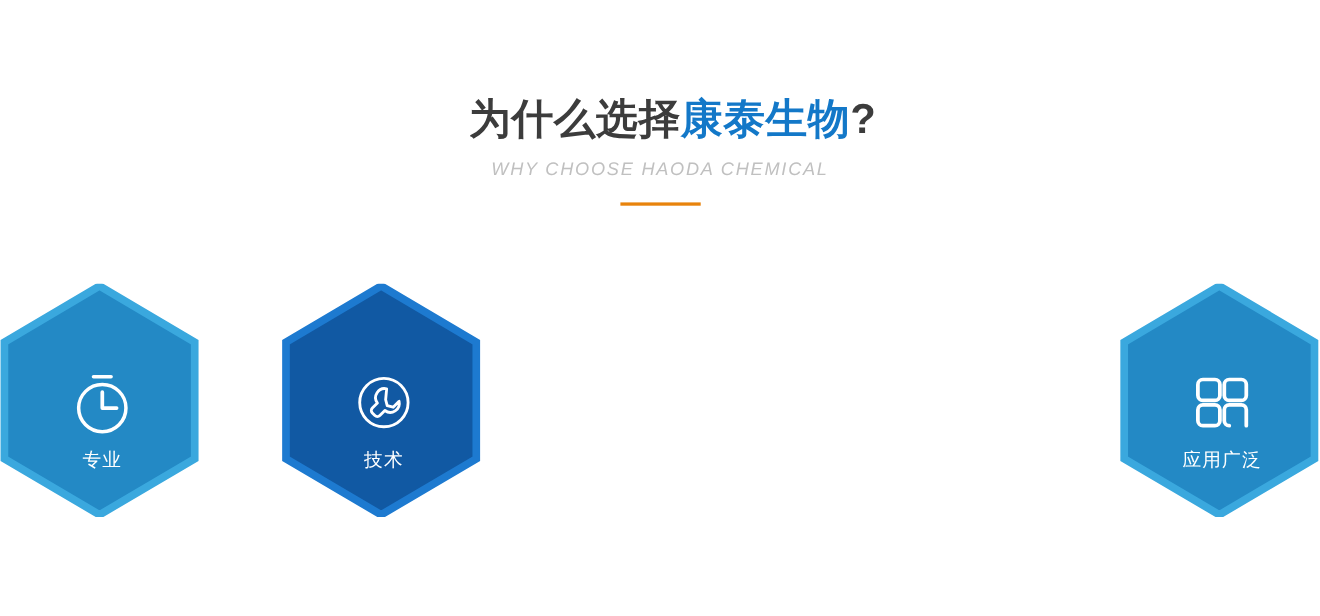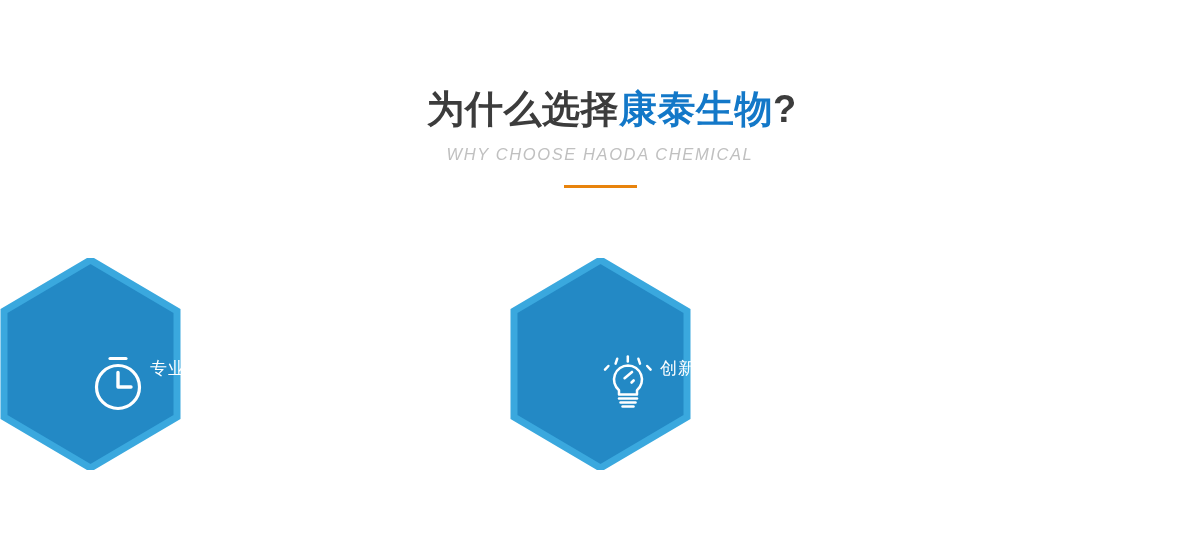--- a/index.html
+++ b/index.html
@@ -88,23 +88,23 @@
     display: block;
   }
 
   .hex-content {
     position: absolute;
     top: 0;
     left: 0;
     width: 186px;
     height: 212px;
     display: flex;
-    flex-direction: row;
+    flex-direction: column;
     align-items: center;
-    justify-content: flex-end;
+    justify-content: center;
   }
   .hex-icon {
     margin-top: 36px;
     width: 64px;
     height: 64px;
     display: block;
   }
   .hex-label {
     margin-top: 11px;
     font-size: 17px;
@@ -136,40 +136,47 @@
         <g fill="none" stroke="#ffffff" stroke-width="3.2" stroke-linecap="round">
           <line x1="24" y1="8.5" x2="40" y2="8.5"></line>
           <circle cx="32" cy="37" r="21.5"></circle>
           <polyline points="32,22.5 32,37 45,37" stroke-width="3.4" stroke-linejoin="round"></polyline>
         </g>
       </svg>
       <div class="hex-label">专业</div>
     </div>
   </div>
 
+  <div class="hex-card c1">
+    <svg class="hex-svg" viewBox="0 0 181 212">
+      <polygon points="90.5,2 177,53 177,159 90.5,210 4,159 4,53" fill="#1159a3" stroke="#1d7ad0" stroke-width="7"></polygon>
+    </svg>
+    <div class="hex-content">
+      <svg class="hex-icon" viewBox="0 0 64 64">
+        <g fill="none" stroke="#ffffff" stroke-width="2.6" stroke-linecap="round" stroke-linejoin="round">
+          <circle cx="32" cy="32" r="22"></circle>
+          <path d="M34.5 19.5 a8.2 8.2 0 0 0 -8.4 12.9 l-4.6 4.6 a3.2 3.2 0 0 0 0 4.5 l2.3 2.3 a3.2 3.2 0 0 0 4.5 0 l4.6 -4.6 a8.2 8.2 0 0 0 12.9 -8.4 l-5.4 5.4 -5.4 -1.4 -1.4 -5.4 z"></path>
+        </g>
+      </svg>
+      <div class="hex-label">技术</div>
+    </div>
+  </div>
 
-  <div class="hex-card c2">
+
+
+  <div class="hex-card c4">
     <svg class="hex-svg" viewBox="0 0 181 212">
       <polygon points="90.5,2 177,53 177,159 90.5,210 4,159 4,53" fill="#2389c5" stroke="#3aa8de" stroke-width="7"></polygon>
     </svg>
     <div class="hex-content">
       <svg class="hex-icon" viewBox="0 0 64 64">
-        <g fill="none" stroke="#ffffff" stroke-width="2.5" stroke-linecap="round" stroke-linejoin="round">
-          <path d="M32 15.5 a14 14 0 0 1 9 24.7 v4.3 h-18 v-4.3 a14 14 0 0 1 9 -24.7 z"></path>
-          <line x1="23" y1="48.5" x2="41" y2="48.5"></line>
-          <line x1="24.5" y1="52.5" x2="39.5" y2="52.5"></line>
-          <line x1="26.5" y1="56.5" x2="37.5" y2="56.5"></line>
-          <line x1="31.8" y1="6.5" x2="31.8" y2="11.5"></line>
-          <line x1="21.2" y1="8.8" x2="19.6" y2="13.6"></line>
-          <line x1="42.4" y1="8.8" x2="44.0" y2="13.6"></line>
-          <line x1="12.4" y1="16.0" x2="9.0" y2="19.6"></line>
-          <line x1="51.2" y1="16.0" x2="54.6" y2="19.6"></line>
-          <line x1="36.0" y1="22.0" x2="28.6" y2="28.2" stroke-width="2.6"></line>
-          <line x1="37.6" y1="30.5" x2="35.6" y2="32.5" stroke-width="2.6"></line>
+        <g fill="none" stroke="#ffffff" stroke-width="3.4" stroke-linecap="round" stroke-linejoin="round">
+          <rect x="10" y="11" width="20" height="19" rx="4.5"></rect>
+          <rect x="34" y="11" width="20" height="19" rx="4.5"></rect>
+          <rect x="10" y="34" width="20" height="19" rx="4.5"></rect>
+          <path d="M38.5 53 a4.5 4.5 0 0 1 -4.5 -4.5 V38.5 A4.5 4.5 0 0 1 38.5 34 H49.5 A4.5 4.5 0 0 1 54 38.5 V53"></path>
         </g>
       </svg>
-      <div class="hex-label">创新</div>
+      <div class="hex-label">应用广泛</div>
     </div>
   </div>
-
-
 
 </div>
 
 </body></html>

